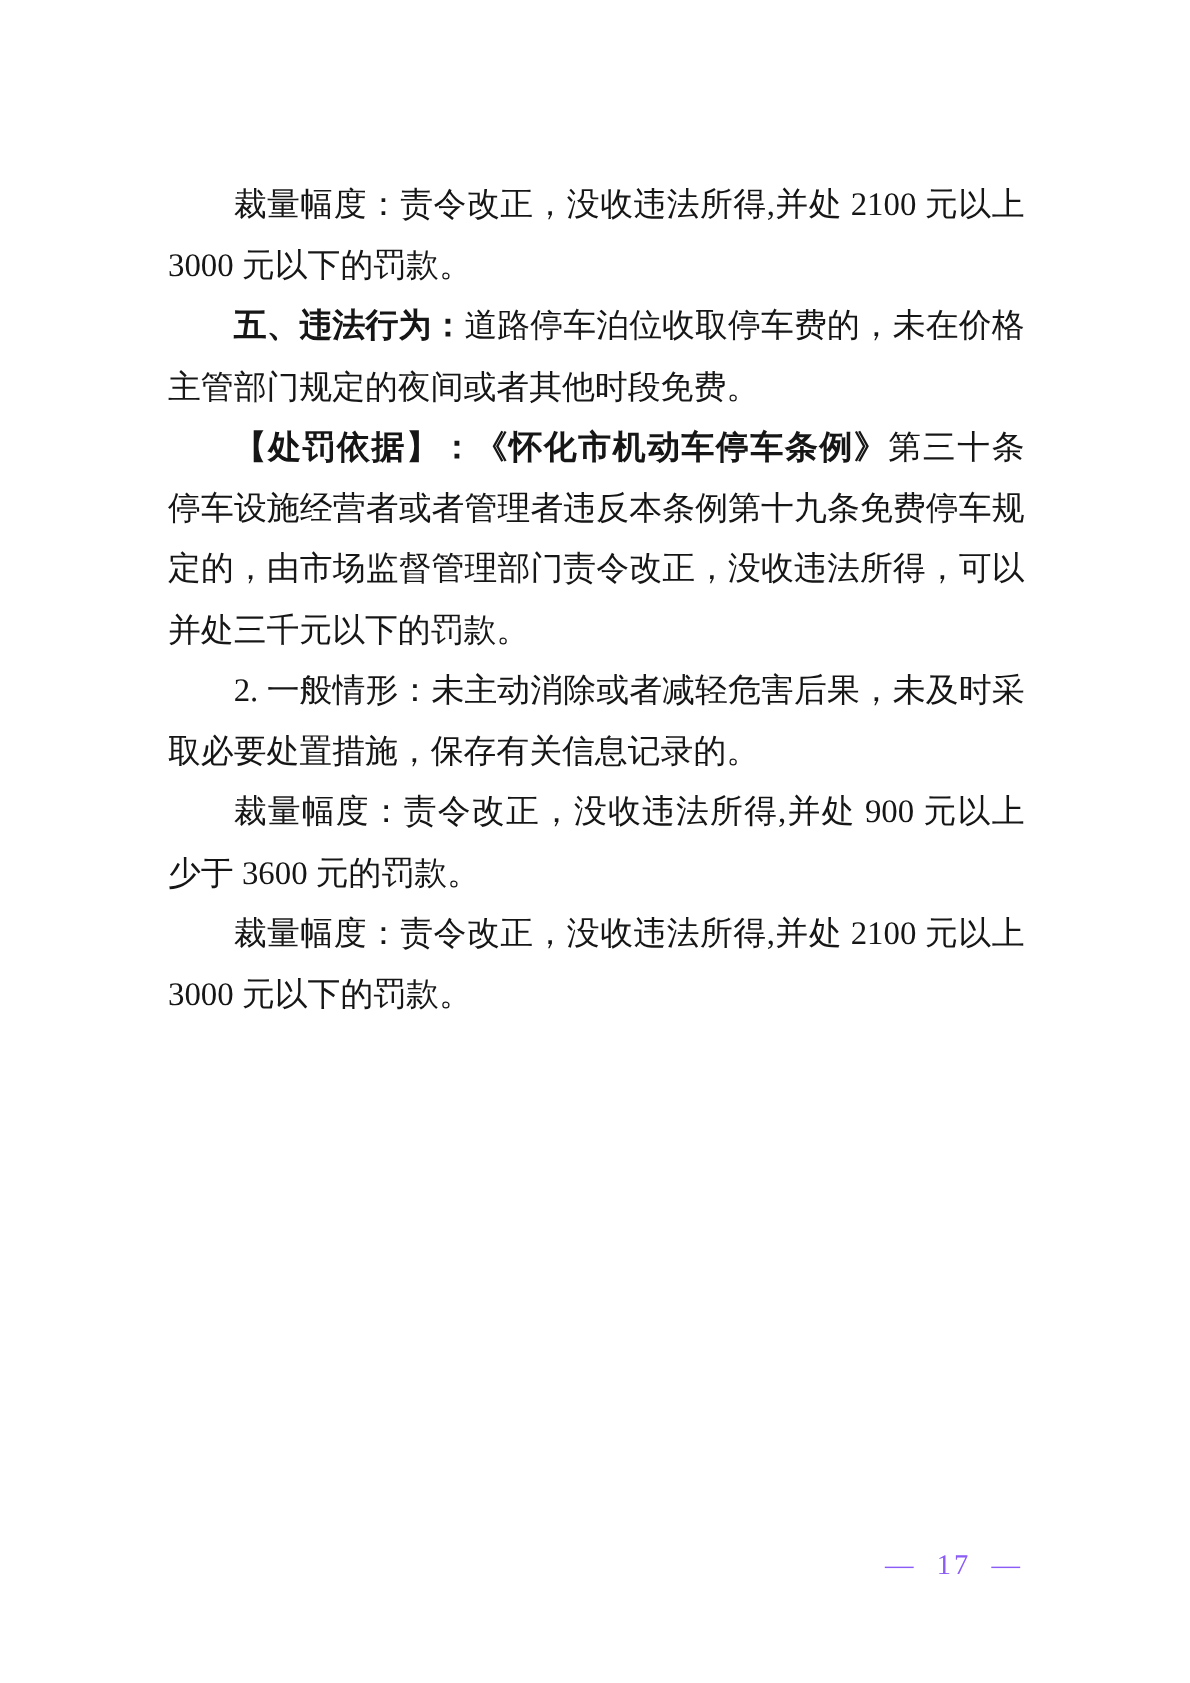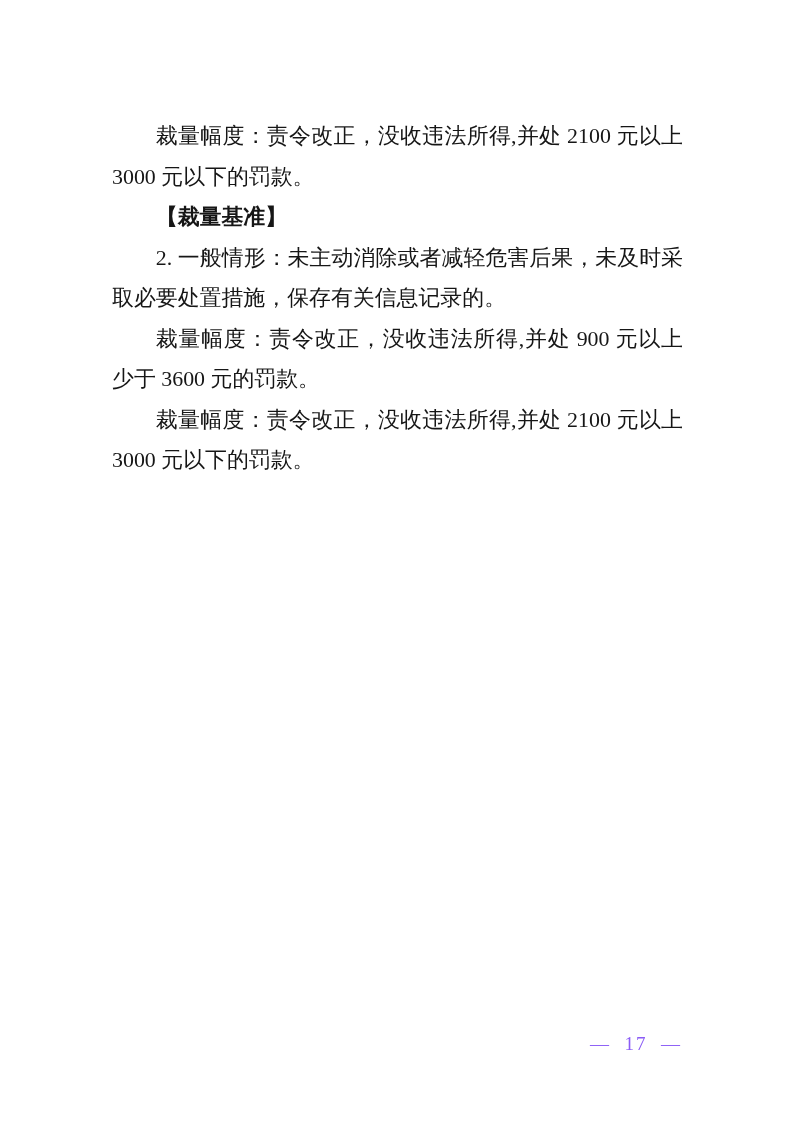--- a/index.html
+++ b/index.html
@@ -55,19 +55,20 @@
     font-family: "Liberation Serif", "DejaVu Serif", serif;
     white-space: pre;
   }
 </style>
 </head>
 <body>
 
 <div class="page">
   <div class="doc-body" id="doc-body">
       <p class="para"><span class="run">裁量幅度：责令改正，没收违法所得,并处 2100 元以上 3000 元以下的罚款。</span></p>
-      <p class="para"><span class="run b">【裁量基准】</span></p>
+      <p class="para"><span class="run b">五、违法行为：</span><span class="run">道路停车泊位收取停车费的，未在价格主管部门规定的夜间或者其他时段免费。</span></p>
+      <p class="para"><span class="run b">【处罚依据】：《怀化市机动车停车条例》</span><span class="run">第三十条　停车设施经营者或者管理者违反本条例第十九条免费停车规定的，由市场监督管理部门责令改正，没收违法所得，可以并处三千元以下的罚款。</span></p>
       <p class="para"><span class="run">2. 一般情形：未主动消除或者减轻危害后果，未及时采取必要处置措施，保存有关信息记录的。</span></p>
       <p class="para"><span class="run">裁量幅度：责令改正，没收违法所得,并处 900 元以上少于 3600 元的罚款。</span></p>
       <p class="para"><span class="run">裁量幅度：责令改正，没收违法所得,并处 2100 元以上 3000 元以下的罚款。</span></p>
     </div>
   <div class="page-number">—  17  —</div>
 </div>
 
 </body></html>

